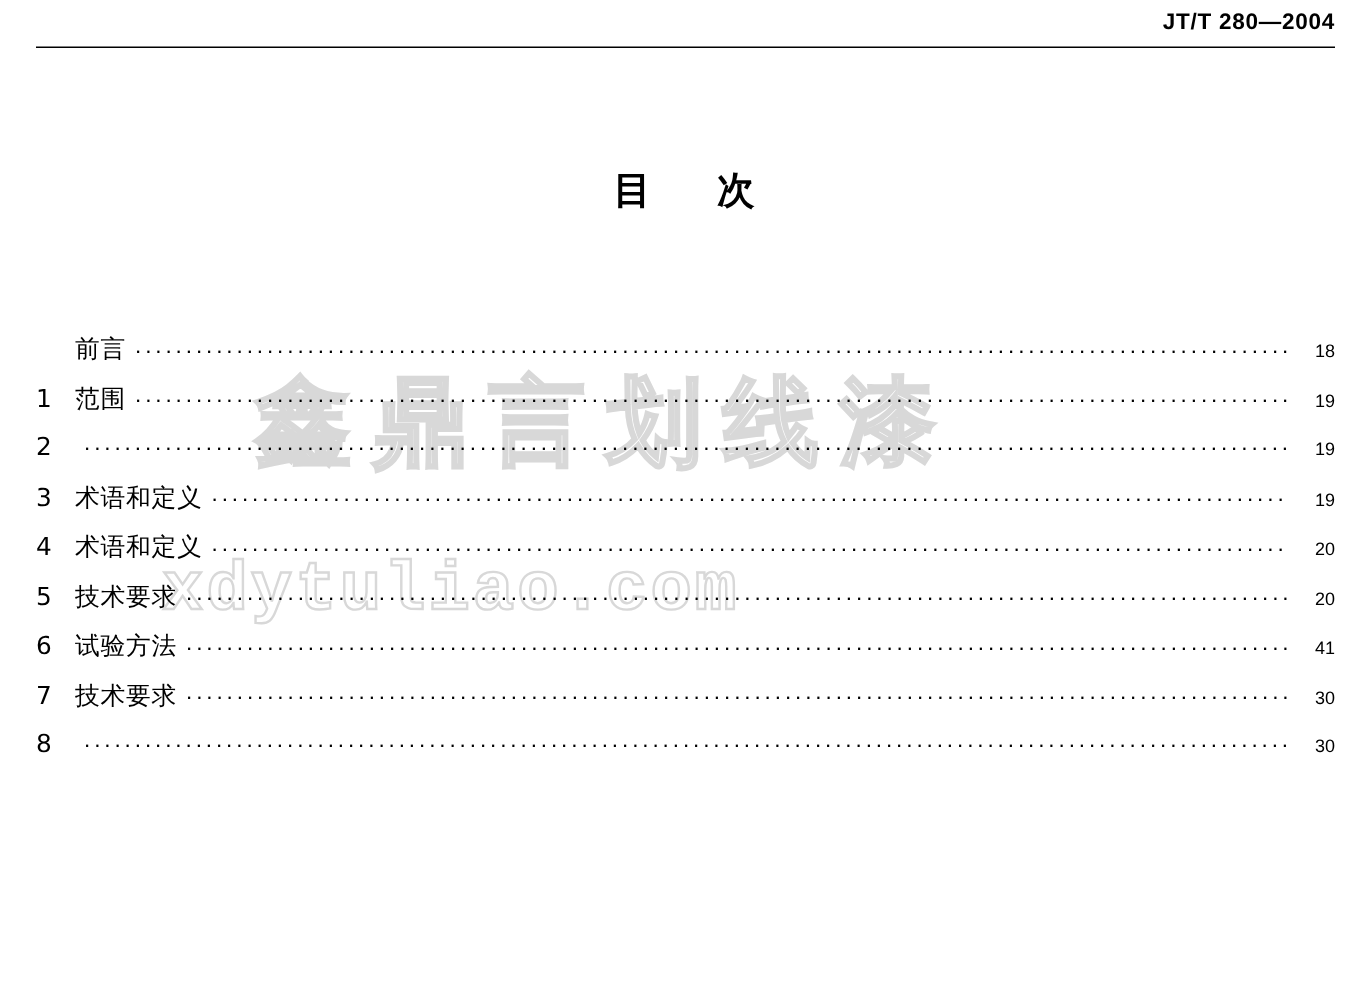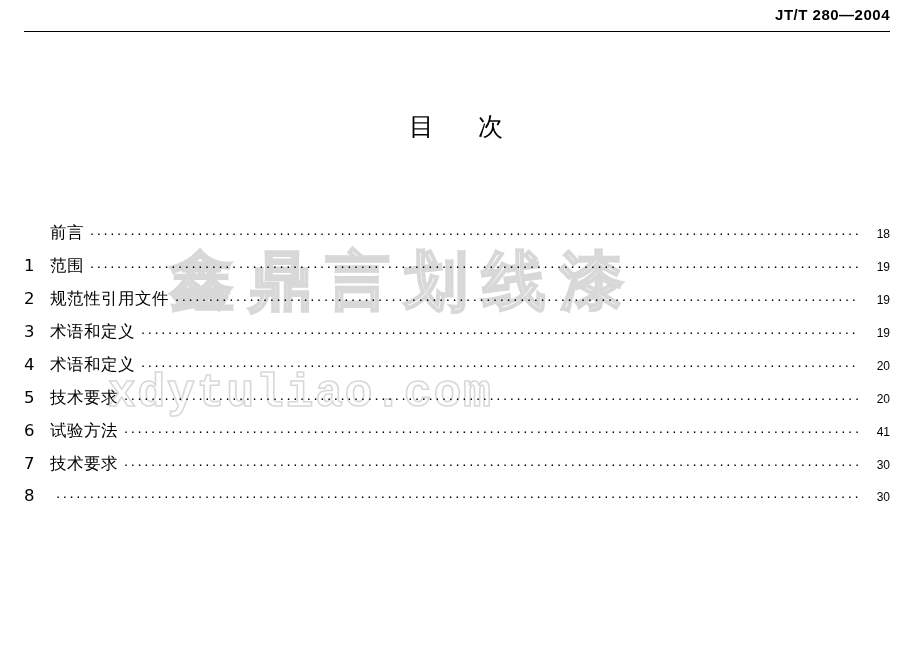--- a/index.html
+++ b/index.html
@@ -47,21 +47,21 @@
     border-top: 1.6px solid #000;
   }
   
   .doc-title {
     position: absolute;
     top: 110px;
     left: 0;
     width: 914px;
     text-align: center;
     font-size: 25px;
-    font-weight: normal;
+    font-weight: bold;
     letter-spacing: 2px;
     font-family: "DejaVu Sans", sans-serif;
   }
   .doc-title .gap {
     display: inline-block;
     width: 42px;
   }
   
   .watermark {
     position: absolute;
@@ -169,21 +169,20 @@
 
     <div class="toc-row">
       <span class="toc-num">1</span>
       <span class="toc-label">范围</span>
       <span class="toc-dots">...............................................................................................................................................................</span>
       <span class="toc-page">19</span>
     </div>
 
     <div class="toc-row">
       <span class="toc-num">2</span>
-      <span class="toc-label">规范性引用文件</span>
       <span class="toc-dots">...............................................................................................................................................................</span>
       <span class="toc-page">19</span>
     </div>
 
     <div class="toc-row">
       <span class="toc-num">3</span>
       <span class="toc-label">术语和定义</span>
       <span class="toc-dots">...............................................................................................................................................................</span>
       <span class="toc-page">19</span>
     </div>

